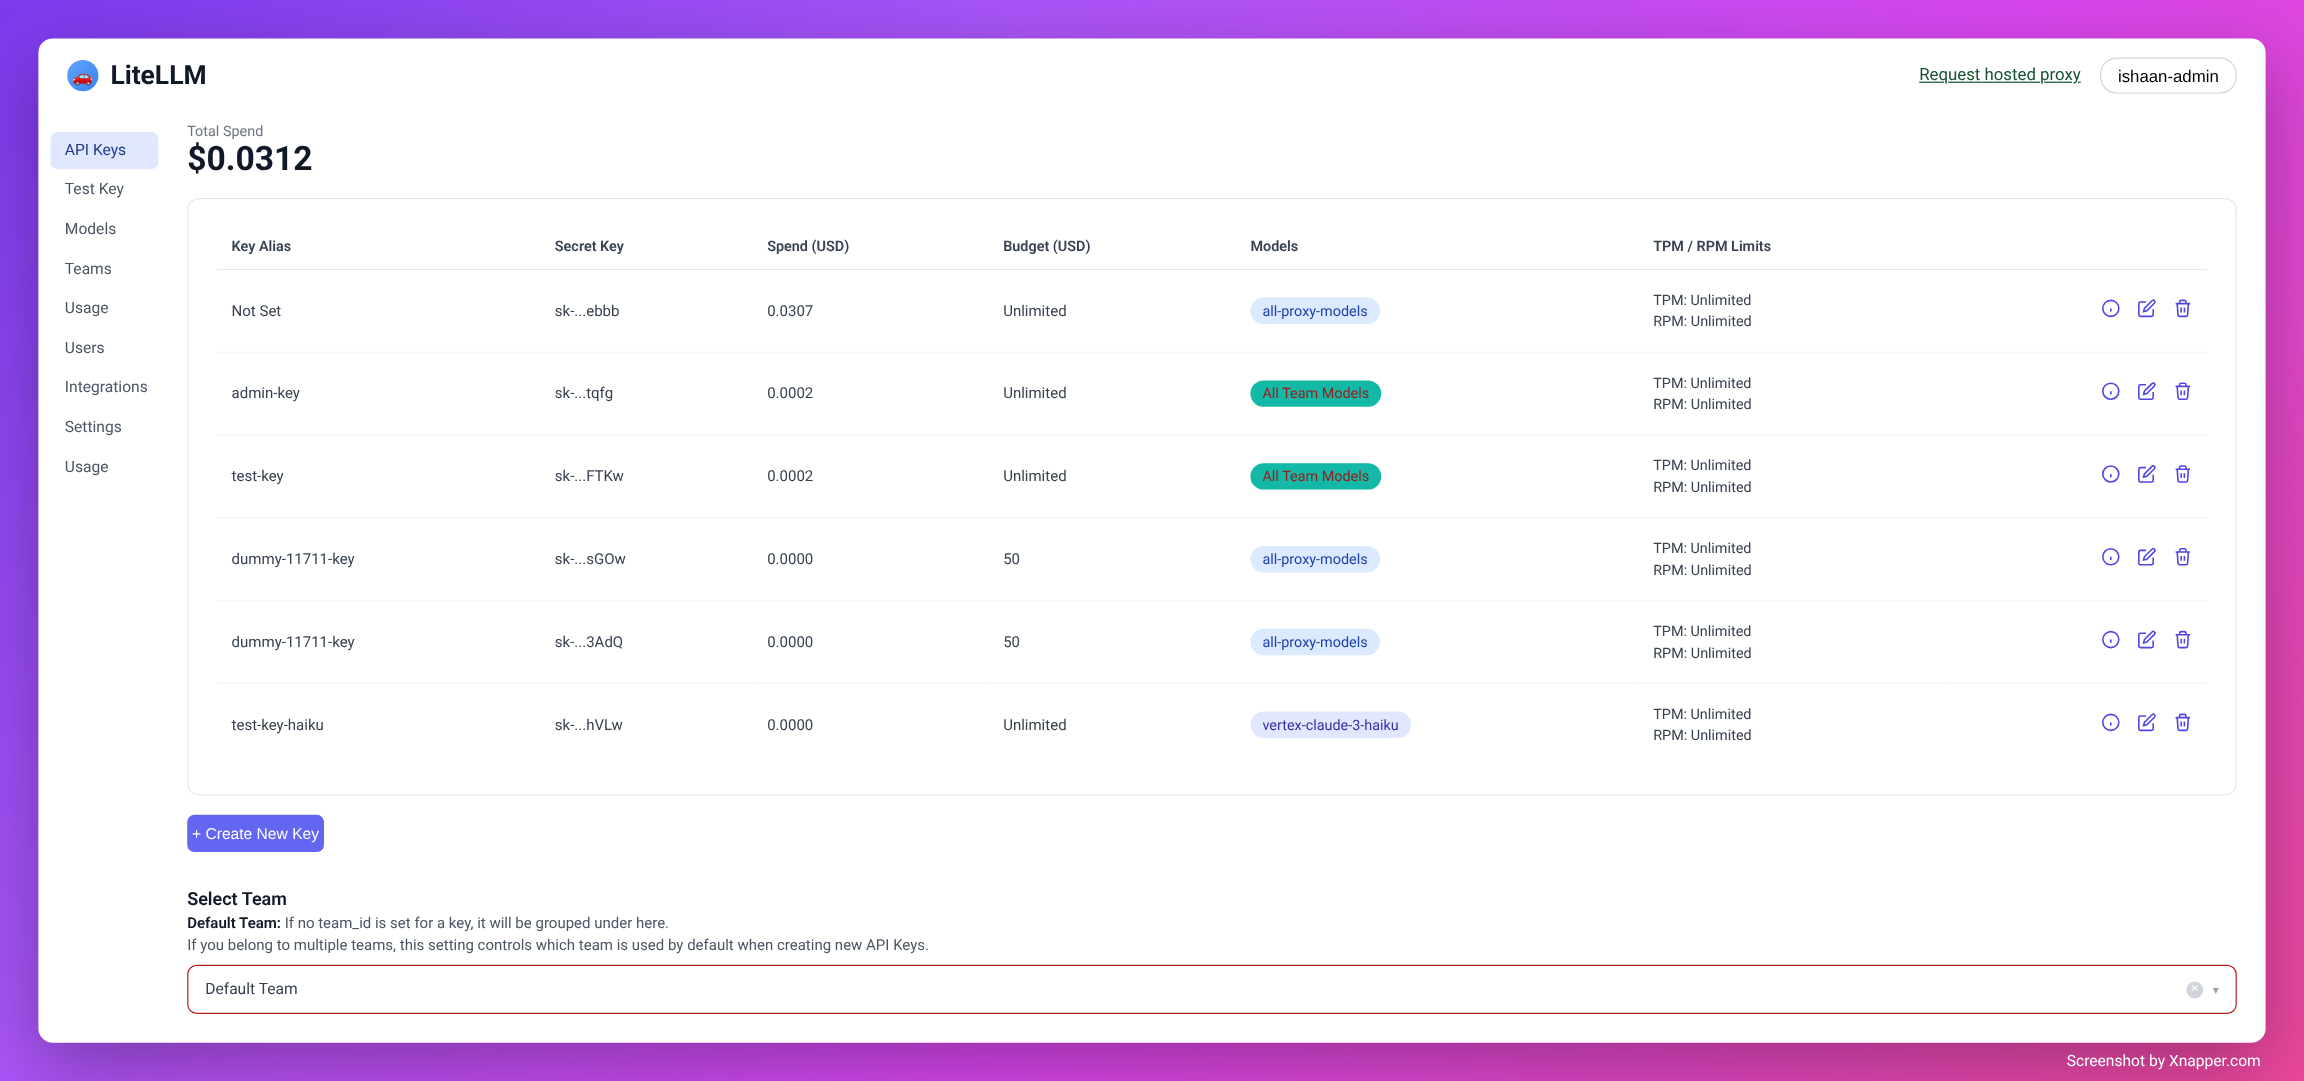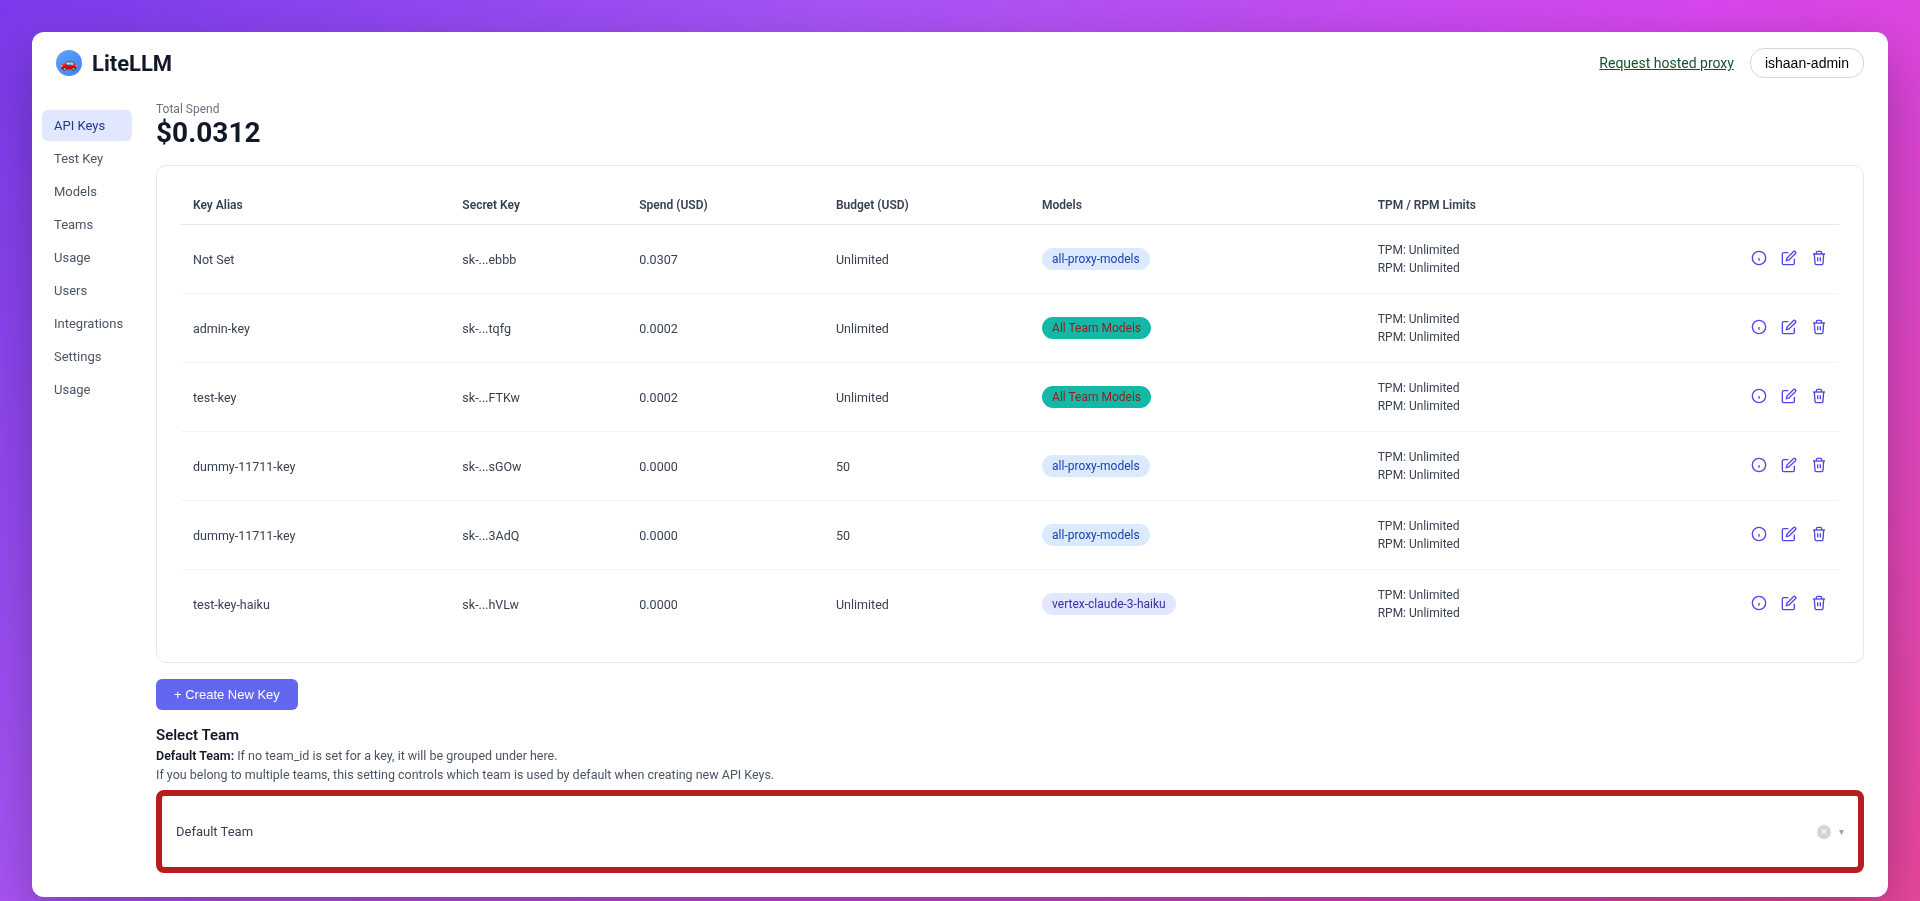--- a/index.html
+++ b/index.html
@@ -147,42 +147,42 @@
       width: 16px;
       height: 16px;
       cursor: pointer;
       color: #4f46e5;
     }
     .create-btn {
       background: #6366f1;
       color: #fff;
       border: none;
       border-radius: 6px;
-      padding: 8px 18px;
+      padding: 8px 4px;
       font-size: 13px;
       cursor: pointer;
-      margin-bottom: 16px;
+      margin-bottom: 30px;
     }
     .section-title {
       font-size: 15px;
       font-weight: 600;
       color: #111827;
       margin-bottom: 4px;
     }
     .section-text {
       font-size: 12.5px;
       color: #4b5563;
       margin-bottom: 4px;
     }
     .section-text strong { color: #111827; font-weight: 600; }
     .team-select {
       margin-top: 8px;
-      border: 6px solid #b91c1c;
+      border: 1px solid #b91c1c;
       border-radius: 8px;
-      padding: 28px 14px;
+      padding: 12px 14px;
       display: flex;
       align-items: center;
       justify-content: space-between;
       font-size: 13px;
       color: #374151;
       cursor: pointer;
       text-align: right;
     }
     .team-right {
       display: flex;

